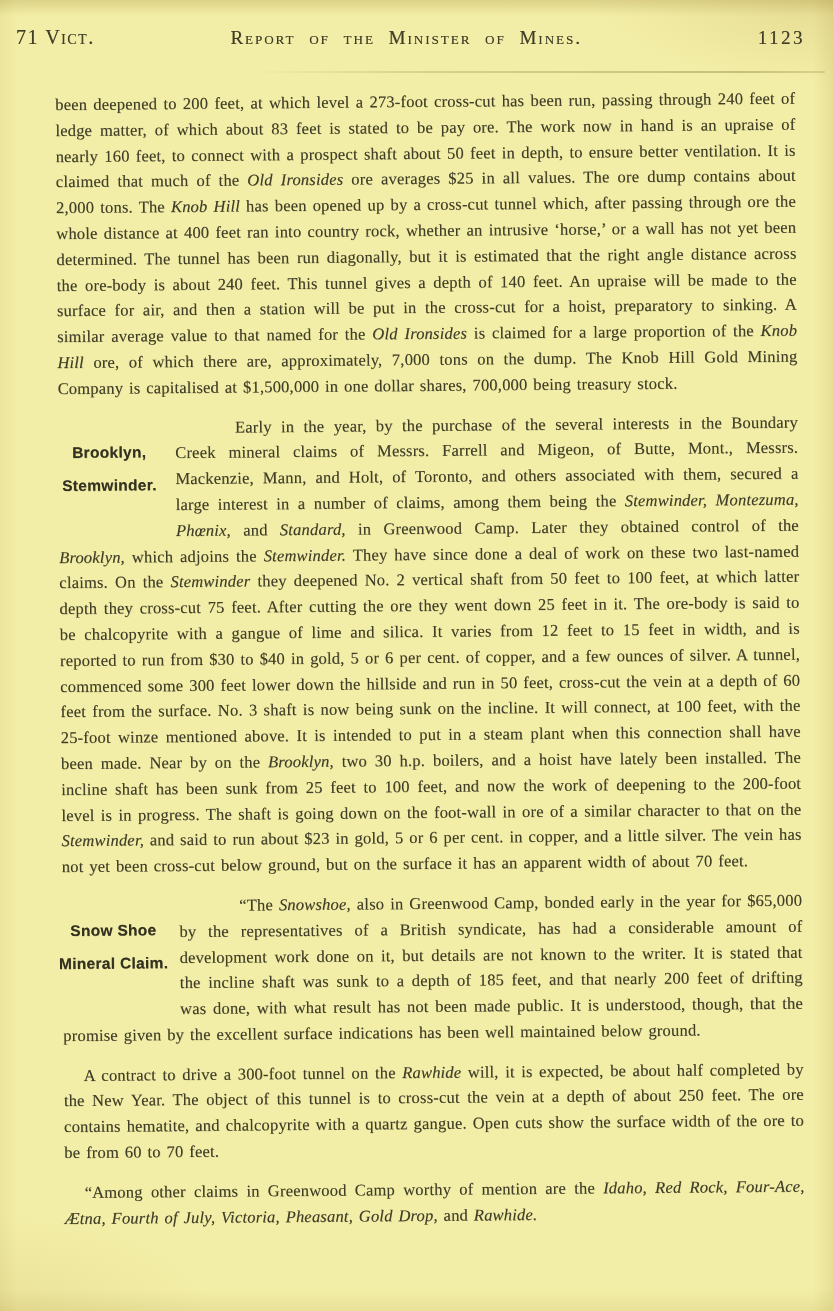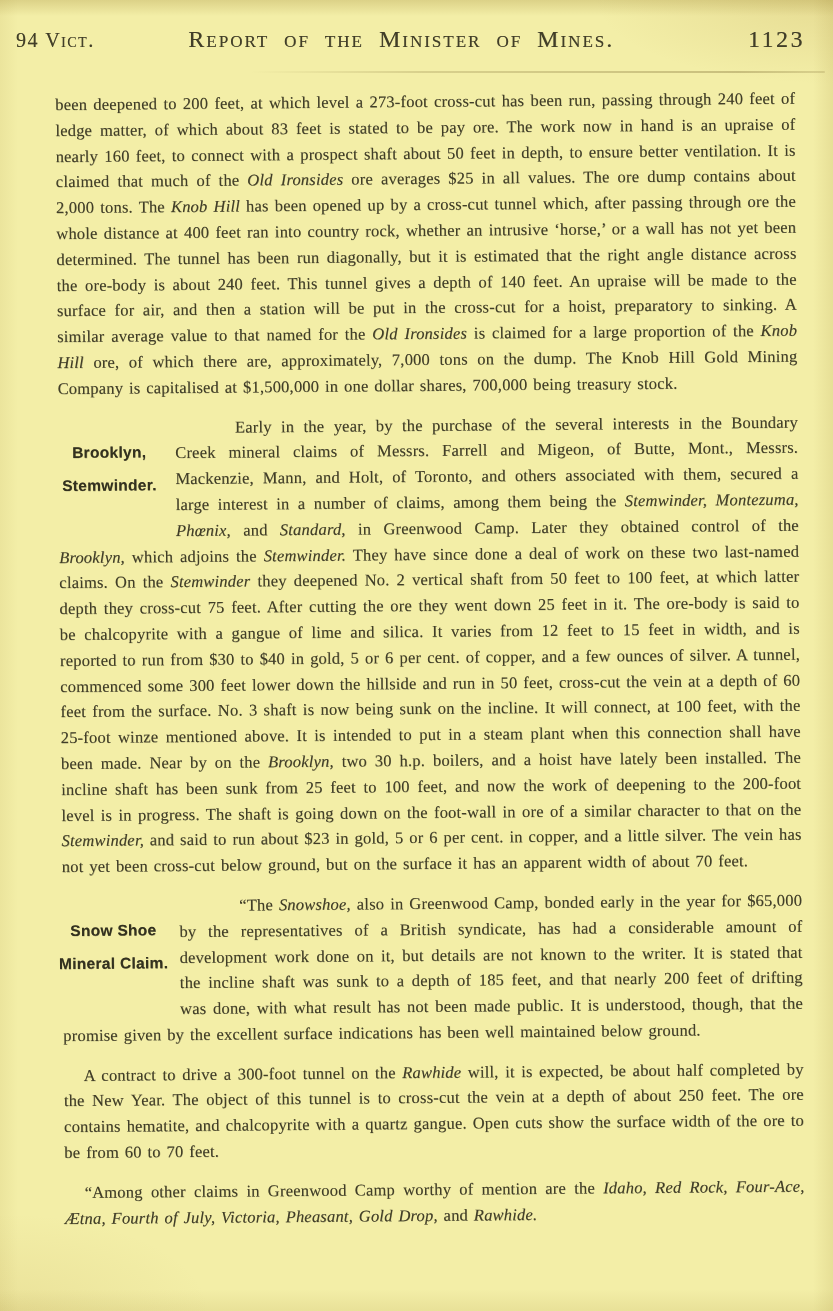--- a/index.html
+++ b/index.html
@@ -17,22 +17,22 @@
     font-family: "Liberation Serif", "DejaVu Serif", serif;
     color: var(--ink, #413e28);
   }
   .header {
     position:absolute; top:26px; left:16px; right:28px; height:30px;
     display:flex; align-items:baseline;
     font-variant: small-caps;
     text-shadow: 0.3px 0.3px 0.5px rgba(65,62,40,0.55);
   }
   .header-volume { font-size:20px; letter-spacing:1.5px; }
-  .header-title  { flex:1; text-align:center; font-size:24px; letter-spacing:2px; word-spacing:7px; padding-right:40px; }
-  .header-pageno { font-size:24px; letter-spacing:2.5px; }
+  .header-title  { flex:1; text-align:center; font-size:19px; letter-spacing:2px; word-spacing:7px; padding-right:40px; }
+  .header-pageno { font-size:19px; letter-spacing:2.5px; }
   .header-rule {
     position:absolute; top:71px; left:250px; right:8px; height:2px;
     background: linear-gradient(to right, rgba(120,102,45,0.0), rgba(120,102,45,0.22) 30%, rgba(120,102,45,0.34) 85%, rgba(120,102,45,0.20));
     border-radius:2px;
   }
   .content {
     position:absolute; top:86px; left:55px; width:740px;
     text-align:justify;
     transform: rotate(-0.5deg);
     transform-origin: 700px 0;
@@ -57,21 +57,21 @@
     text-shadow: 0.3px 0.3px 0.4px rgba(51,49,31,0.5);
   }
   .it { font-style: italic; }
 </style>
 </head>
 <body>
 
 <div class="page">
 
   <div class="header">
-    <span class="header-volume">94 Vict.</span>
+    <span class="header-volume">71 Vict.</span>
     <span class="header-title">Report of the Minister of Mines.</span>
     <span class="header-pageno">1123</span>
   </div>
 
   <div class="header-rule"></div>
 
   <div class="content">
 
     <p class="para"><span>been deepened to 200 feet, at which level a 273-foot cross-cut has been run, passing through 240 feet of ledge matter, of which about 83 feet is stated to be pay ore. The work now in hand is an upraise of nearly 160 feet, to connect with a prospect shaft about 50 feet in depth, to ensure better ventilation. It is claimed that much of the </span><span class="it">Old Ironsides</span><span> ore averages $25 in all values. The ore dump contains about 2,000 tons. The </span><span class="it">Knob Hill</span><span> has been opened up by a cross-cut tunnel which, after passing through ore the whole distance at 400 feet ran into country rock, whether an intrusive ‘horse,’ or a wall has not yet been determined. The tunnel has been run diagonally, but it is estimated that the right angle distance across the ore-body is about 240 feet. This tunnel gives a depth of 140 feet. An upraise will be made to the surface for air, and then a station will be put in the cross-cut for a hoist, preparatory to sinking. A similar average value to that named for the </span><span class="it">Old Ironsides</span><span> is claimed for a large proportion of the </span><span class="it">Knob Hill</span><span> ore, of which there are, approximately, 7,000 tons on the dump. The Knob Hill Gold Mining Company is capitalised at $1,500,000 in one dollar shares, 700,000 being treasury stock.</span></p>
 

